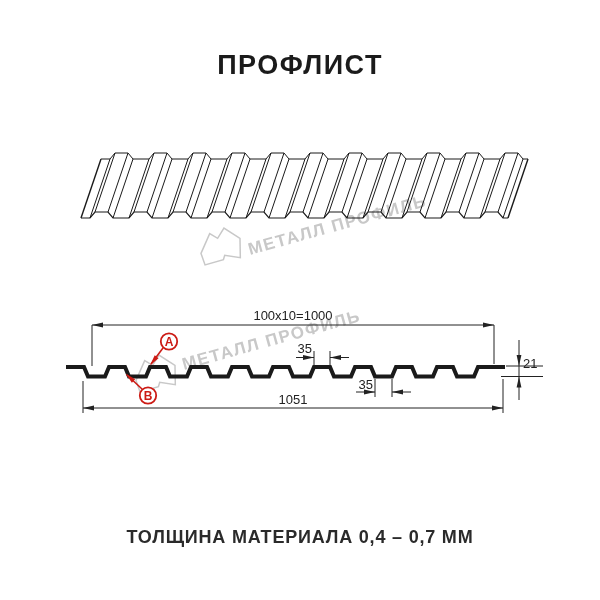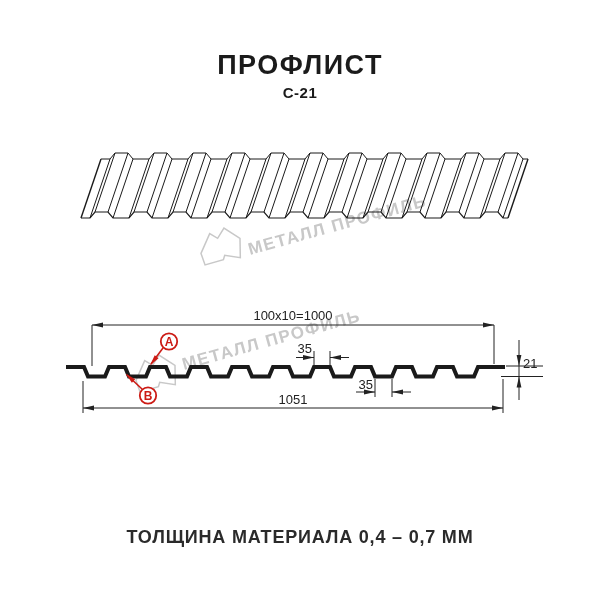--- a/index.html
+++ b/index.html
@@ -23,21 +23,20 @@
   .dimtxt{font-family:"Liberation Sans", sans-serif;font-size:13px;fill:#222;}
   .callout-letter{font-family:"Liberation Sans", sans-serif;font-size:12px;font-weight:bold;}
   .wmtxt{font-family:"Liberation Sans", sans-serif;font-size:17px;font-weight:bold;letter-spacing:1.5px;}
 </style>
 </head>
 <body>
 
 <div class="page">
 
   <div class="title">ПРОФЛИСТ</div>
-  <div class="subtitle">С-21</div>
 
   <svg id="art" width="600" height="600" viewBox="0 0 600 600">
 
     <g id="wm">
       <g id="wm1">
         <path d="M200 250 L212 232 L219 238 L227 229 L241 242 L238 261 L223 256 L221 260 L202 262 Z" fill="none" stroke="#c8c8c8" stroke-width="1.5" transform="rotate(-10 220 246)"></path>
         <text class="wmtxt" x="250" y="255" fill="#c8c8c8" transform="rotate(-15.5 250 255)">МЕТАЛЛ ПРОФИЛЬ</text>
       </g>
       <g id="wm2">
         <path d="M135 377 L147 359 L154 365 L162 356 L176 369 L173 388 L158 383 L156 387 L137 389 Z" fill="none" stroke="#c8c8c8" stroke-width="1.5" transform="rotate(-10 155 373)"></path>

